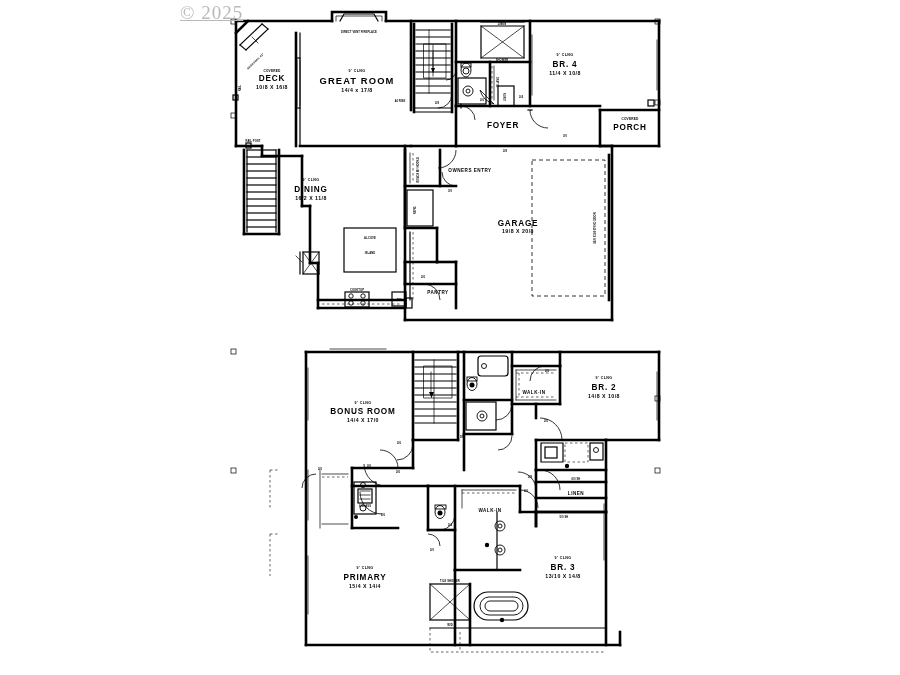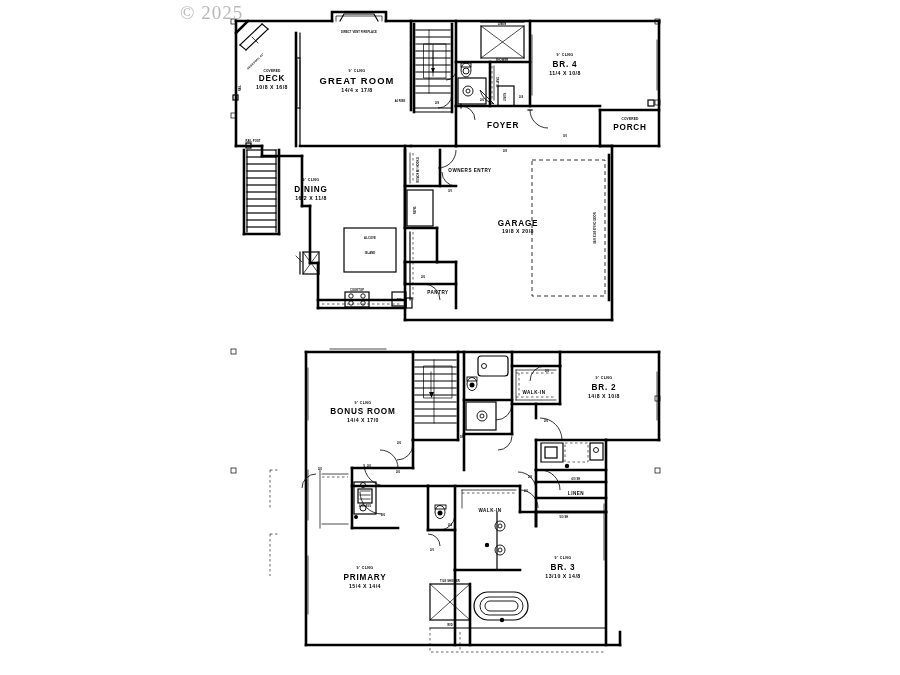--- a/index.html
+++ b/index.html
@@ -9,21 +9,21 @@
   svg{display:block;}
   .wall{stroke:#000;stroke-width:2.6;fill:none;stroke-linecap:square;}
   .wall-thin{stroke:#000;stroke-width:1.2;fill:none;stroke-linecap:square;}
   .wall-hair{stroke:#000;stroke-width:0.7;fill:none;stroke-linecap:square;}
   .dash{stroke:#000;stroke-width:0.8;fill:none;stroke-dasharray:4 3;}
   .dashfine{stroke:#000;stroke-width:0.6;fill:none;stroke-dasharray:2.5 2.5;}
   .door{stroke:#000;stroke-width:0.8;fill:none;}
   .fix{stroke:#000;stroke-width:0.9;fill:none;}
   .fixfill{fill:#000;stroke:none;}
   .wm{position:absolute;left:180px;top:2px;font-size:19px;color:#b9b9b9;
-      letter-spacing:1px;font-family:"Liberation Serif", serif;}
+      letter-spacing:1px;font-family:"Liberation Serif", serif;text-decoration:underline;}
   .lbl{font-family:"Liberation Sans", sans-serif;fill:#000;text-anchor:middle;
        font-weight:bold;}
   .rm-name{font-size:8.2px;letter-spacing:0.8px;}
   .rm-name-lg{font-size:9.4px;letter-spacing:1.1px;}
   .rm-dim{font-size:5.2px;letter-spacing:0.5px;}
   .rm-clg{font-size:3.6px;letter-spacing:0.4px;}
   .tiny{font-size:3.2px;letter-spacing:0.2px;text-anchor:middle;fill:#000;
         font-family:"Liberation Sans", sans-serif;font-weight:bold;}
   .tiny2{font-size:2.7px;letter-spacing:0.1px;text-anchor:middle;fill:#000;
         font-family:"Liberation Sans", sans-serif;font-weight:bold;}

